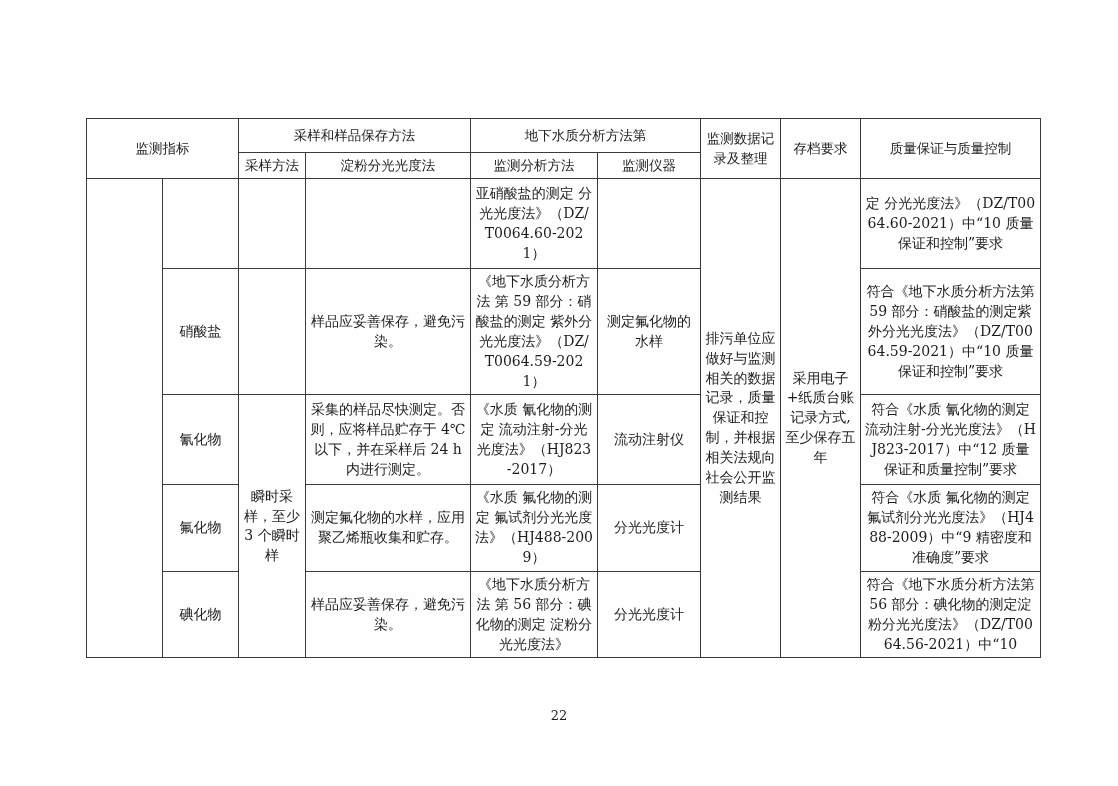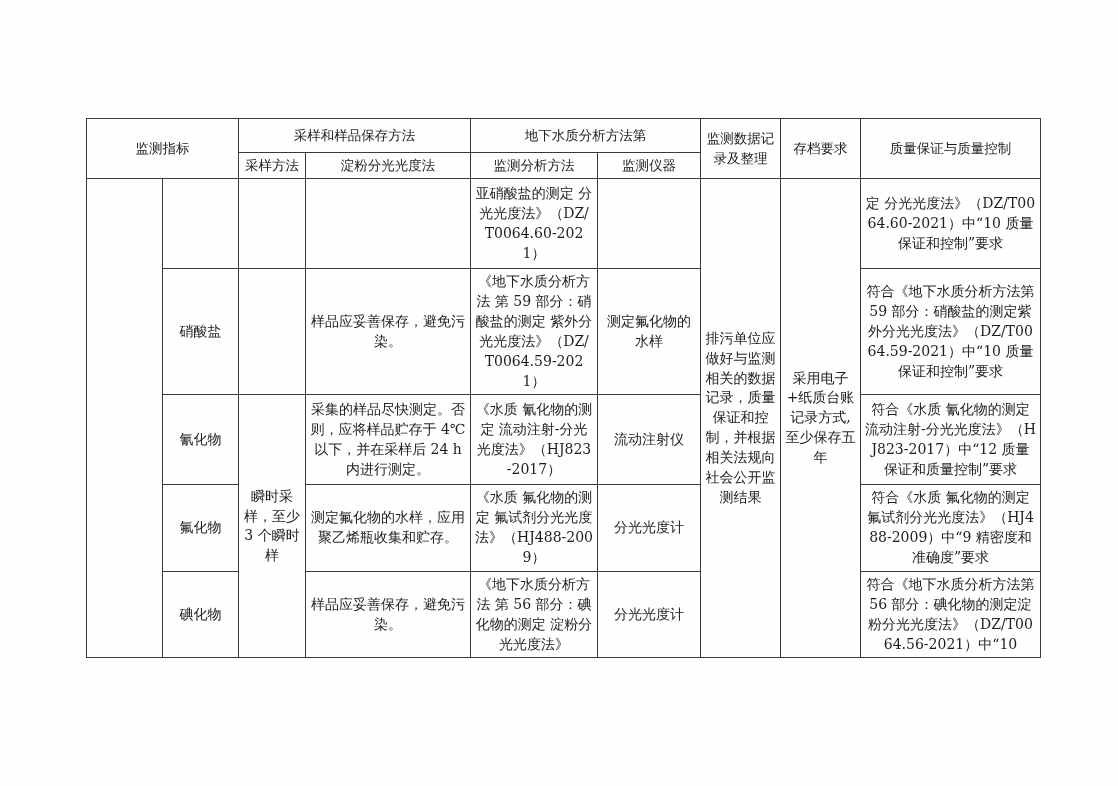--- a/index.html
+++ b/index.html
@@ -158,14 +158,15 @@
           <td class="cell-just">样品应妥善保存，避免污染。</td>
           <td class="cell-just">《地下水质分析方法 第 56 部分：碘化物的测定 淀粉分光光度法》</td>
           <td>分光光度计</td>
           <td class="cell-just">符合《地下水质分析方法第 56 部分：碘化物的测定淀粉分光光度法》（DZ/T0064.56-2021）中“10</td>
         </tr>
 
       </tbody>
     </table>
   </div>
 
+  <div class="page-number">22</div>
 
 </div>
 
 </body></html>

